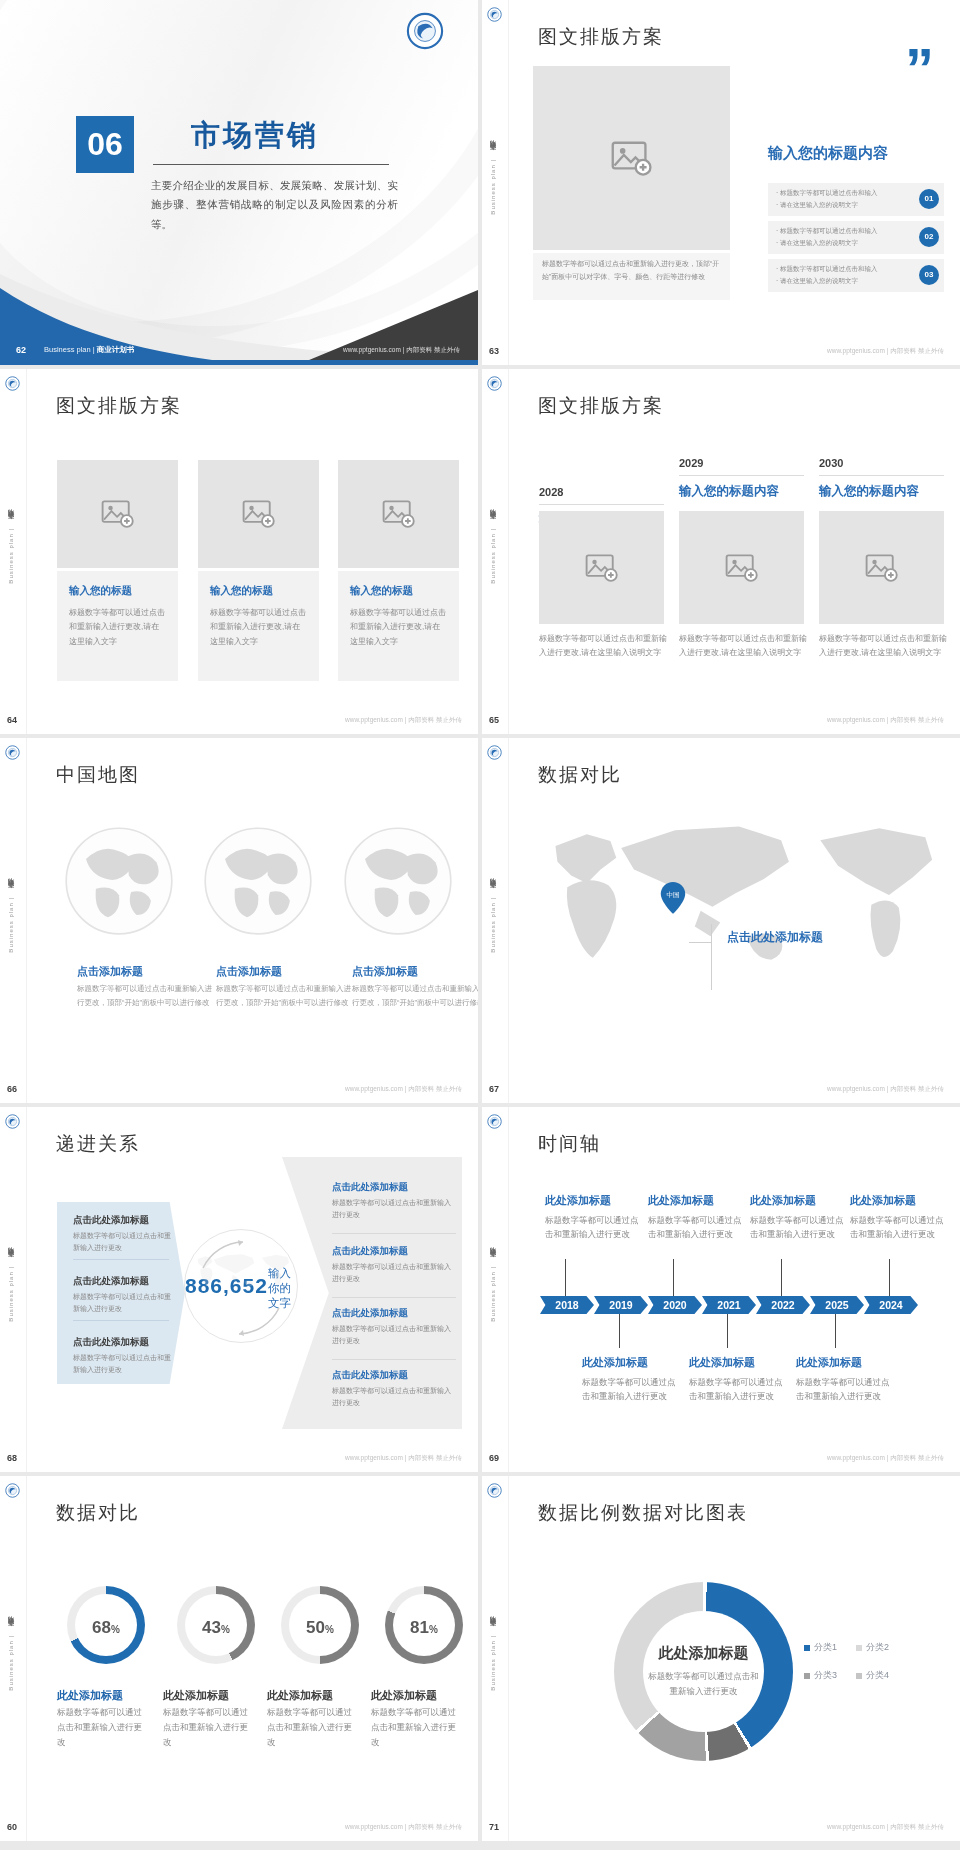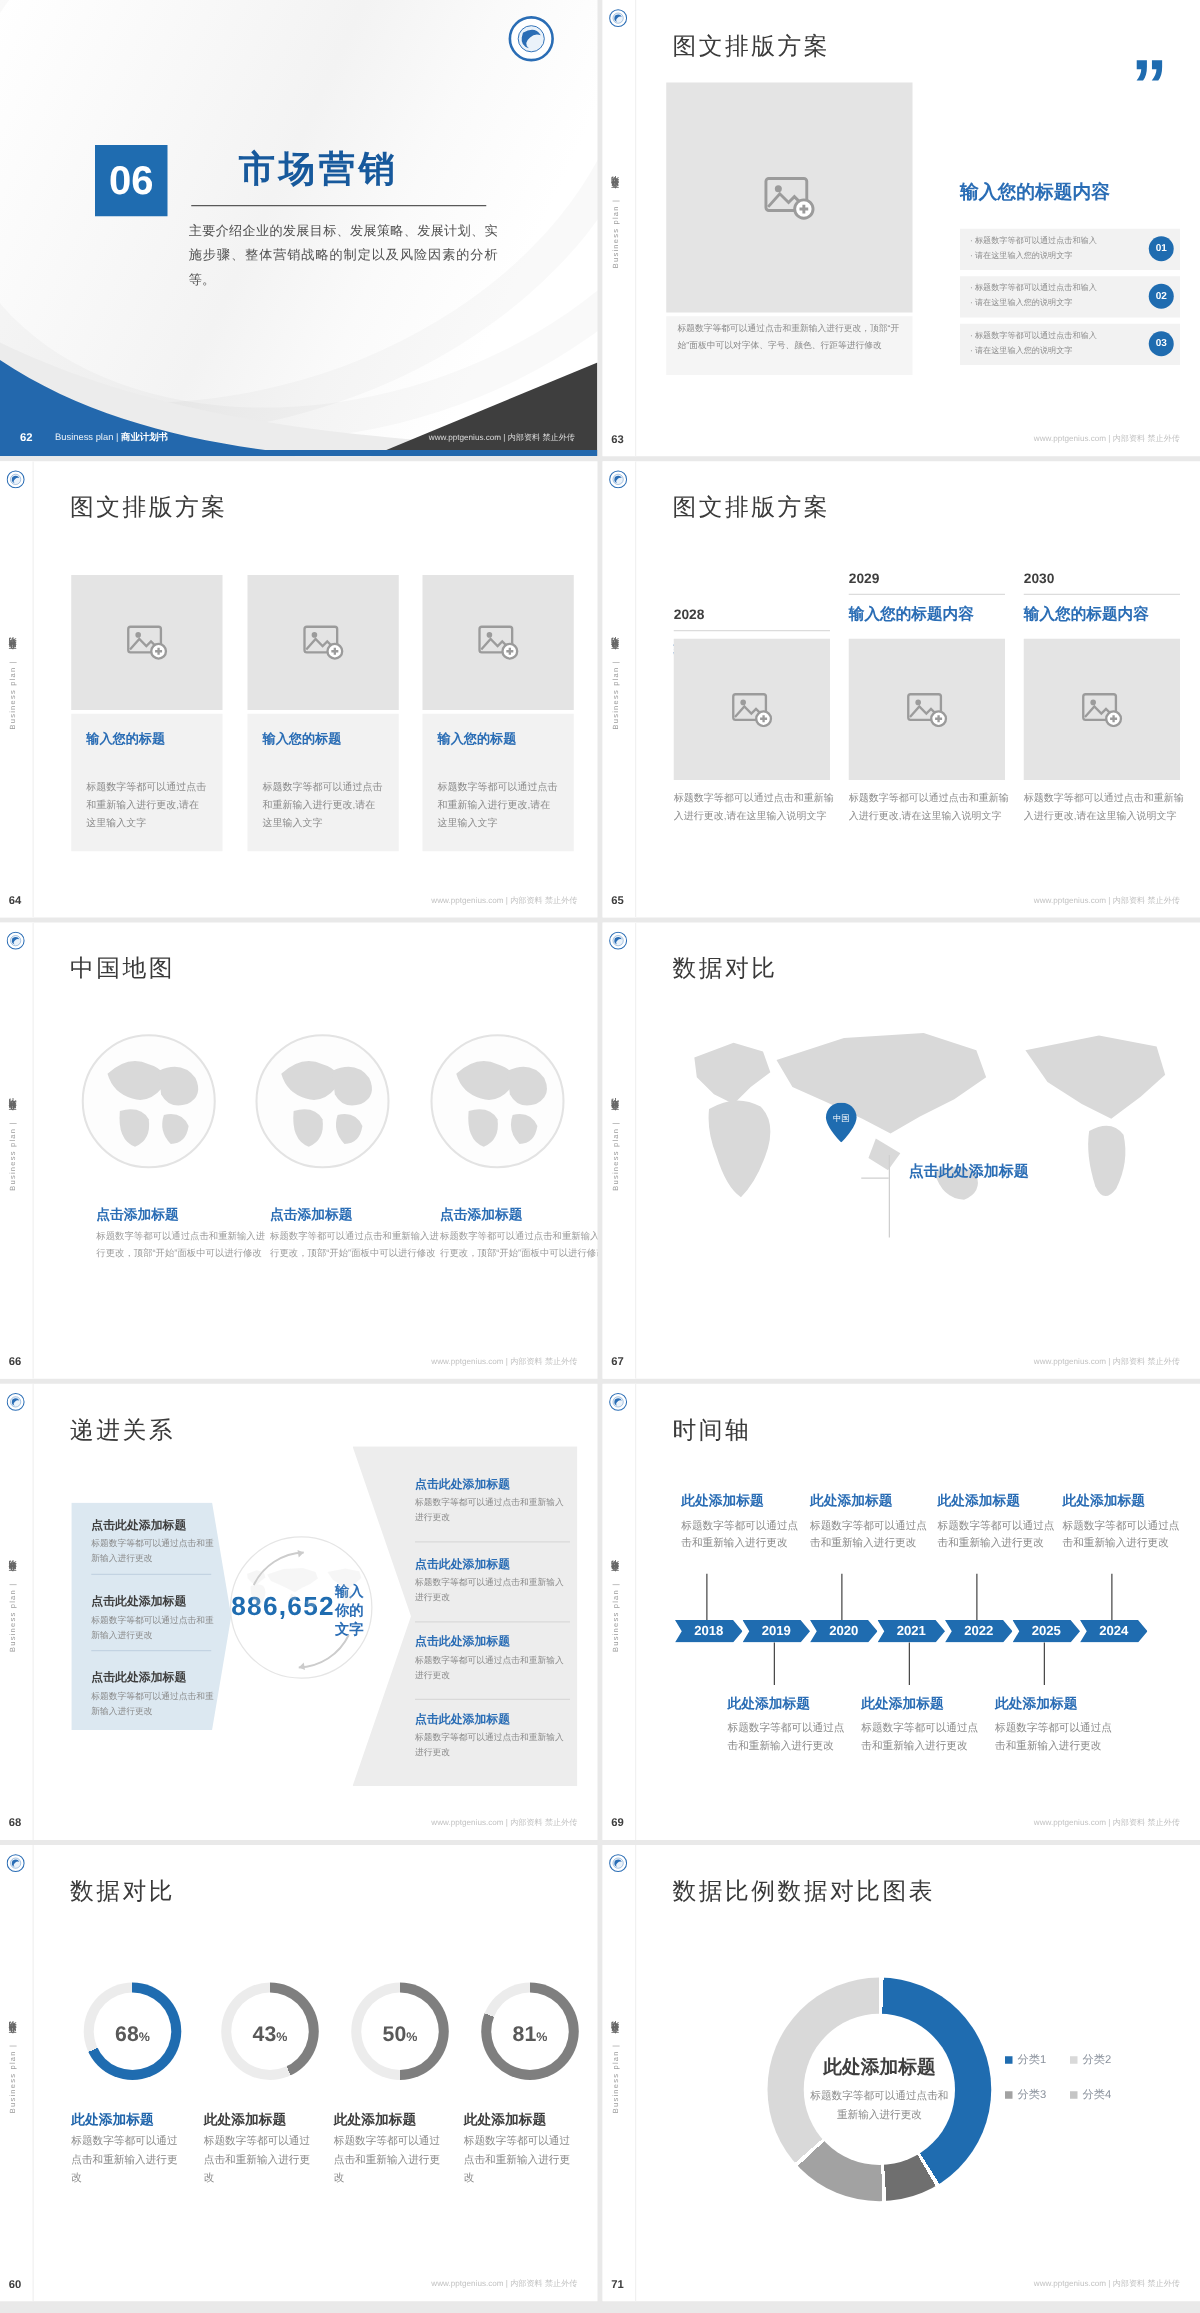--- a/index.html
+++ b/index.html
@@ -16,21 +16,21 @@
   .stitle{position:absolute;left:56px;top:24px;font-size:19px;color:#3a3a3a;letter-spacing:2px;}
   .bluehead{color:#2a6db5;font-weight:bold;}
   .ph{position:absolute;background:#e4e4e4;display:flex;align-items:center;justify-content:center;}
   
   .cap63{position:absolute;left:51px;top:253px;width:197px;height:47px;background:#f5f5f5;padding:5px 9px;box-sizing:border-box;font-size:7px;line-height:1.85;color:#8a8a8a;}
   .quote{position:absolute;right:26px;top:40px;font-size:58px;font-weight:bold;color:#1f6cb0;line-height:1;}
   .item63{position:absolute;left:286px;width:176px;height:33px;background:#f2f2f2;padding:4px 30px 0 8px;box-sizing:border-box;font-size:6.5px;color:#8c8c8c;line-height:1.9;}
   .numb{position:absolute;right:5px;top:6px;width:20px;height:20px;border-radius:50%;background:#1f6cb0;color:#fff;font-size:8px;font-weight:bold;display:flex;align-items:center;justify-content:center;}
   
   .card64{position:absolute;width:121px;height:110px;background:#f2f2f2;padding:13px 12px 0;box-sizing:border-box;}
-  .card64 .ct{font-size:10.5px;margin-bottom:25px;}
+  .card64 .ct{font-size:10.5px;margin-bottom:8px;}
   .card64 .cb{font-size:8px;color:#8a8a8a;line-height:1.8;}
   
   .col65{position:absolute;top:88px;width:125px;}
   .yr{font-size:11px;font-weight:bold;color:#3f3f3f;}
   .hr65{height:1px;background:#dcdcdc;margin:6px 0 7px;}
   .hd65{font-size:12.5px;}
   .b65{position:absolute;top:263px;width:128px;font-size:8px;color:#8a8a8a;line-height:1.8;}
   
   .t66{position:absolute;top:226px;font-size:11px;}
   .b66{position:absolute;top:244px;width:136px;font-size:7.5px;color:#9b9b9b;line-height:1.8;}
@@ -39,21 +39,21 @@
   
   .panL{position:absolute;left:57px;top:95px;width:128px;height:182px;background:#dce8f1;clip-path:polygon(0 0,88% 0,100% 50%,88% 100%,0 100%);}
   .panR{position:absolute;left:282px;top:50px;width:180px;height:272px;background:#ededed;clip-path:polygon(0 0,100% 0,100% 100%,0 100%,26% 50%);}
   .i68{position:absolute;width:100px;}
   .i68 .t{font-size:9.5px;font-weight:bold;color:#3f3f3f;margin-bottom:3px;}
   .i68 .b{font-size:7px;color:#8a8a8a;line-height:1.7;}
   .i68r .t{color:#2a6db5;}
   .div68{position:absolute;height:1px;}
   .circ68{position:absolute;left:184px;top:122px;width:112px;height:112px;border-radius:50%;background:#fff;border:1px solid #e5e5e5;z-index:2;display:flex;flex-direction:row;align-items:center;justify-content:center;}
   .val68{font-size:21px;font-weight:bold;color:#1f6cb0;letter-spacing:1px;}
-  .lab68{font-size:11.5px;font-weight:bold;color:#2a6db5;margin-top:5px;}
+  .lab68{font-size:11.5px;font-weight:normal;color:#2a6db5;margin-top:5px;}
   
   .yseg{position:absolute;top:189px;width:54px;height:18px;background:#1f6cb0;color:#fff;font-size:10.5px;font-weight:bold;display:flex;align-items:center;justify-content:center;clip-path:polygon(0 0,86% 0,100% 50%,86% 100%,0 100%,10% 50%);}
   .ti69{position:absolute;width:97px;}
   .ti69 .t{font-size:11px;font-weight:bold;color:#2a6db5;margin-bottom:5px;}
   .ti69 .b{font-size:8.5px;color:#8a8a8a;line-height:1.7;}
   .vln{position:absolute;width:1px;background:#4a4a4a;}
   
   .ring{position:absolute;top:110px;width:78px;height:78px;border-radius:50%;}
   .rin{position:absolute;inset:8px;background:#fff;border-radius:50%;display:flex;align-items:baseline;justify-content:center;padding-top:24px;box-sizing:border-box;}
   .rin .n{font-size:17px;font-weight:bold;color:#595959;}

